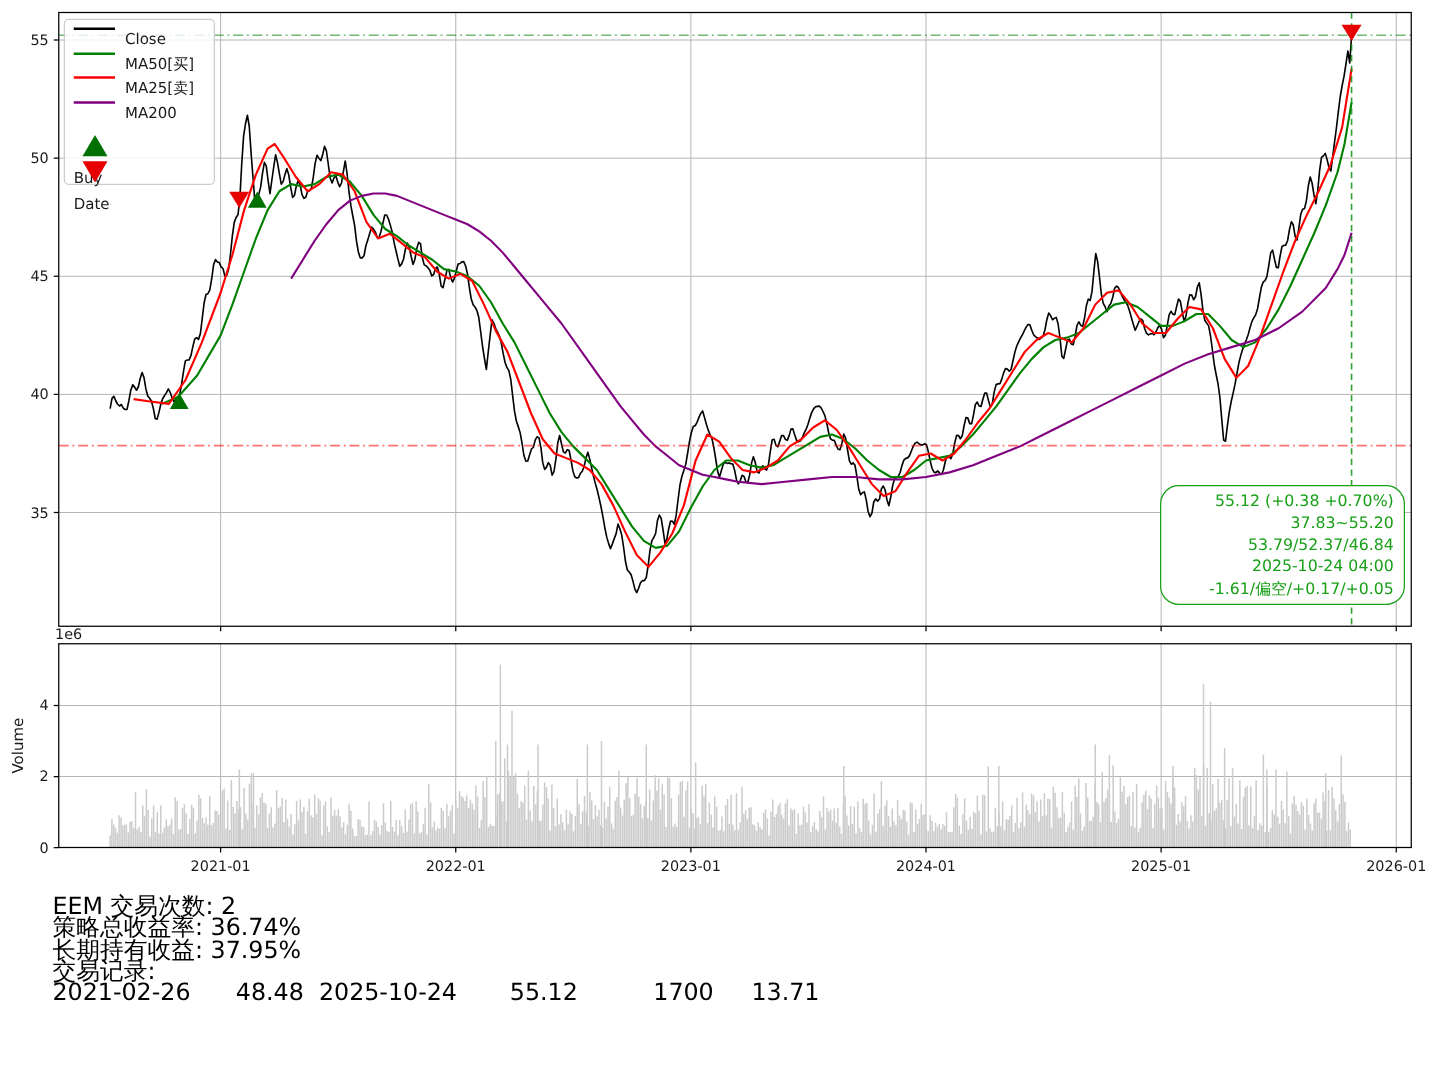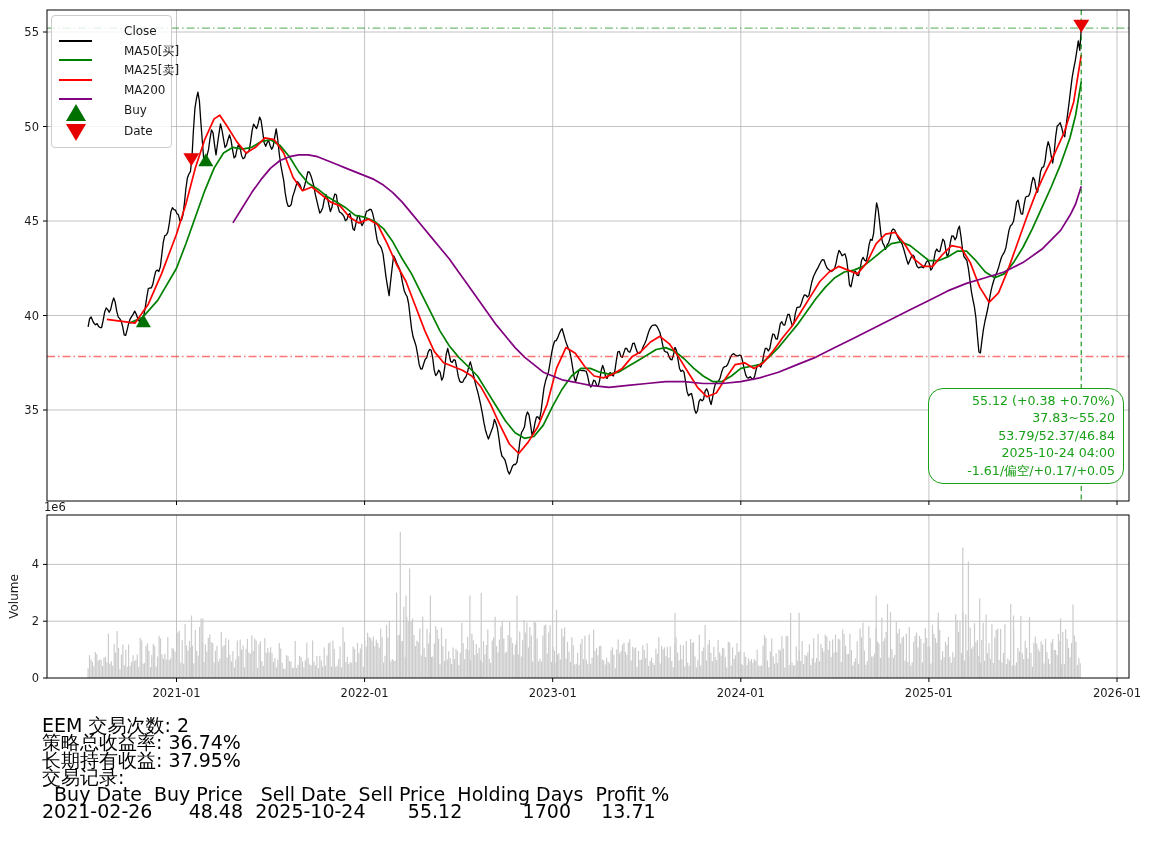--- a/index.html
+++ b/index.html
@@ -3,22 +3,22 @@
 <meta charset="utf-8">
 <style>
   html,body{margin:0;padding:0;background:#ffffff;}
   #figure{position:relative;width:1152px;height:860px;background:#ffffff;overflow:hidden;
           font-family:"DejaVu Sans","Liberation Sans",sans-serif;}
   #plot-svg{position:absolute;left:0;top:0;}
   
   #legend{position:absolute;left:51px;top:15px;width:104px;padding:6px 8px 6px 7px;
           background:rgba(255,255,255,0.82);border:1px solid #cccccc;border-radius:4px;
           font-size:12px;color:#1a1a1a;line-height:19.5px;}
-  .lg-row{display:flex;align-items:flex-end;height:19.5px;gap:24px;}
-  .lg-row.mk{height:20.5px;}
+  .lg-row{display:flex;align-items:flex-start;height:19.5px;}
+  .lg-row.mk{height:20.5px;flex-direction:column;}
   .lg-swatch{width:33px;display:flex;justify-content:center;align-items:center;margin-right:8px;flex:0 0 33px;}
   .lg-line{width:33px;height:0;border-top:2.4px solid #000;}
   .tri-up{width:0;height:0;border-left:10px solid transparent;border-right:10px solid transparent;
           border-bottom:17px solid #007000;}
   .tri-down{width:0;height:0;border-left:10px solid transparent;border-right:10px solid transparent;
           border-top:17px solid #e60000;}
   
   #annobox{position:absolute;right:28px;top:388px;width:178px;padding:3px 8px 4px 8px;
            border:1.6px solid #18a018;border-radius:15px;background:#ffffff;
            color:#18a018;font-size:12.6px;line-height:17.4px;text-align:right;}
@@ -872,17 +872,16 @@
     <div>53.79/52.37/46.84</div>
     <div>2025-10-24 04:00</div>
     <div>-1.61/偏空/+0.17/+0.05</div>
   </div>
 
   <div id="stats">
     <div>EEM 交易次数: 2</div>
     <div>策略总收益率: 36.74%</div>
     <div>长期持有收益: 37.95%</div>
     <div>交易记录:</div>
-    <div class="pre">  Buy Date  Buy Price   Sell Date  Sell Price  Holding Days  Profit %</div>
     <div class="pre">2021-02-26      48.48  2025-10-24       55.12          1700     13.71</div>
   </div>
 
 </div>
 
 </body></html>

